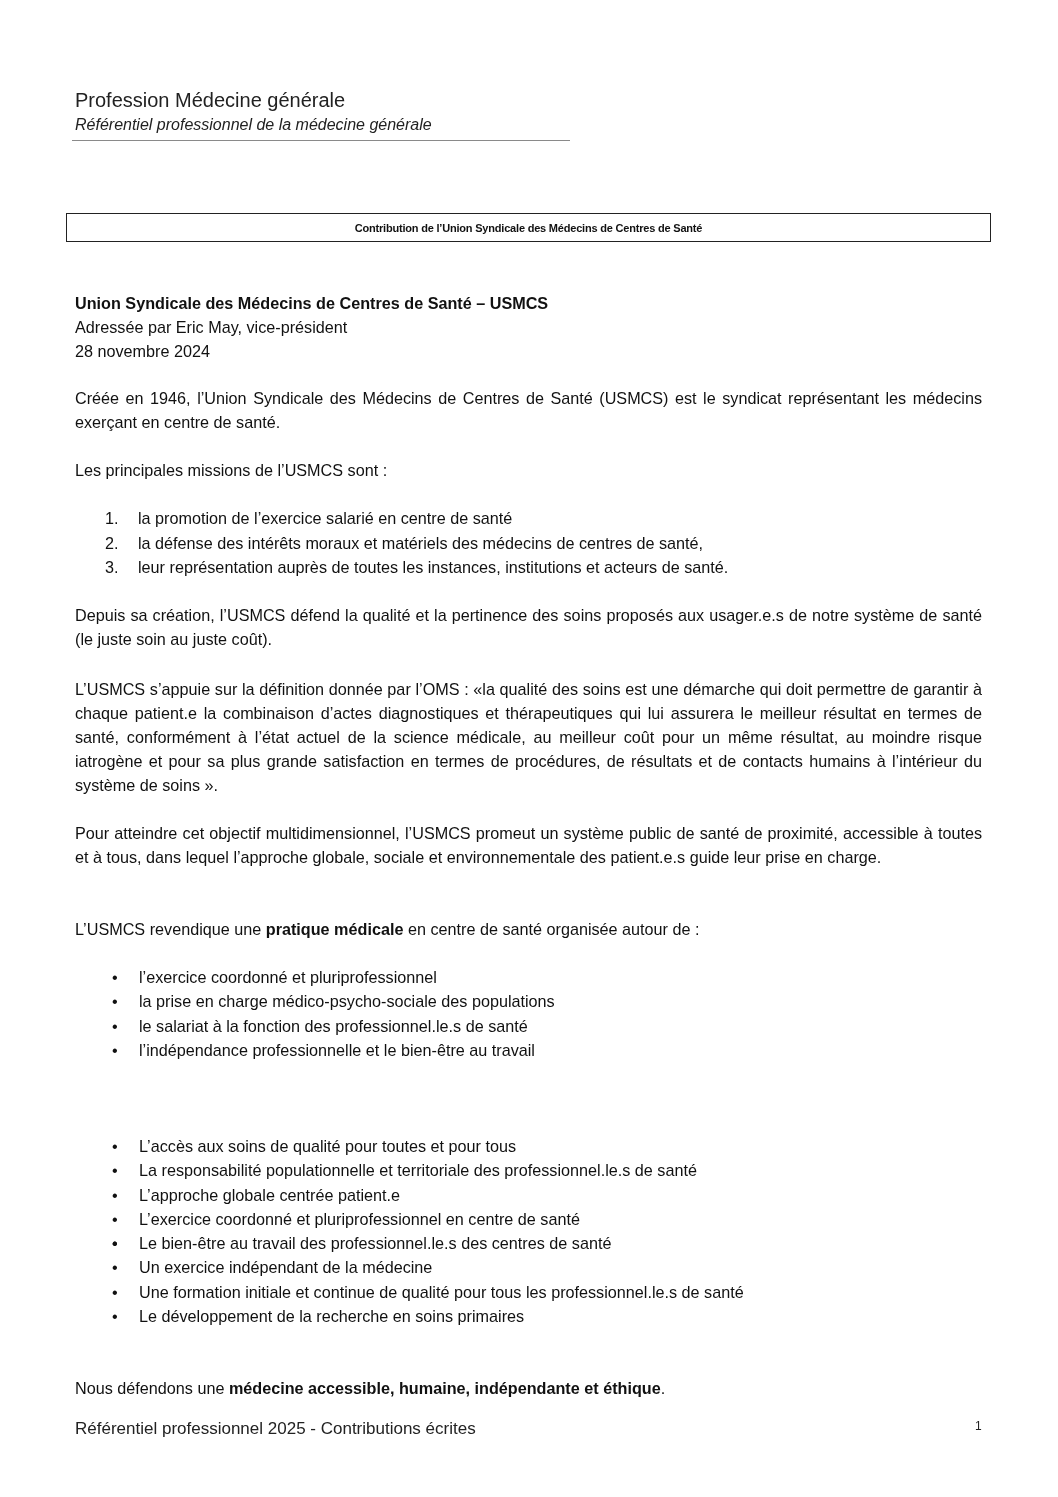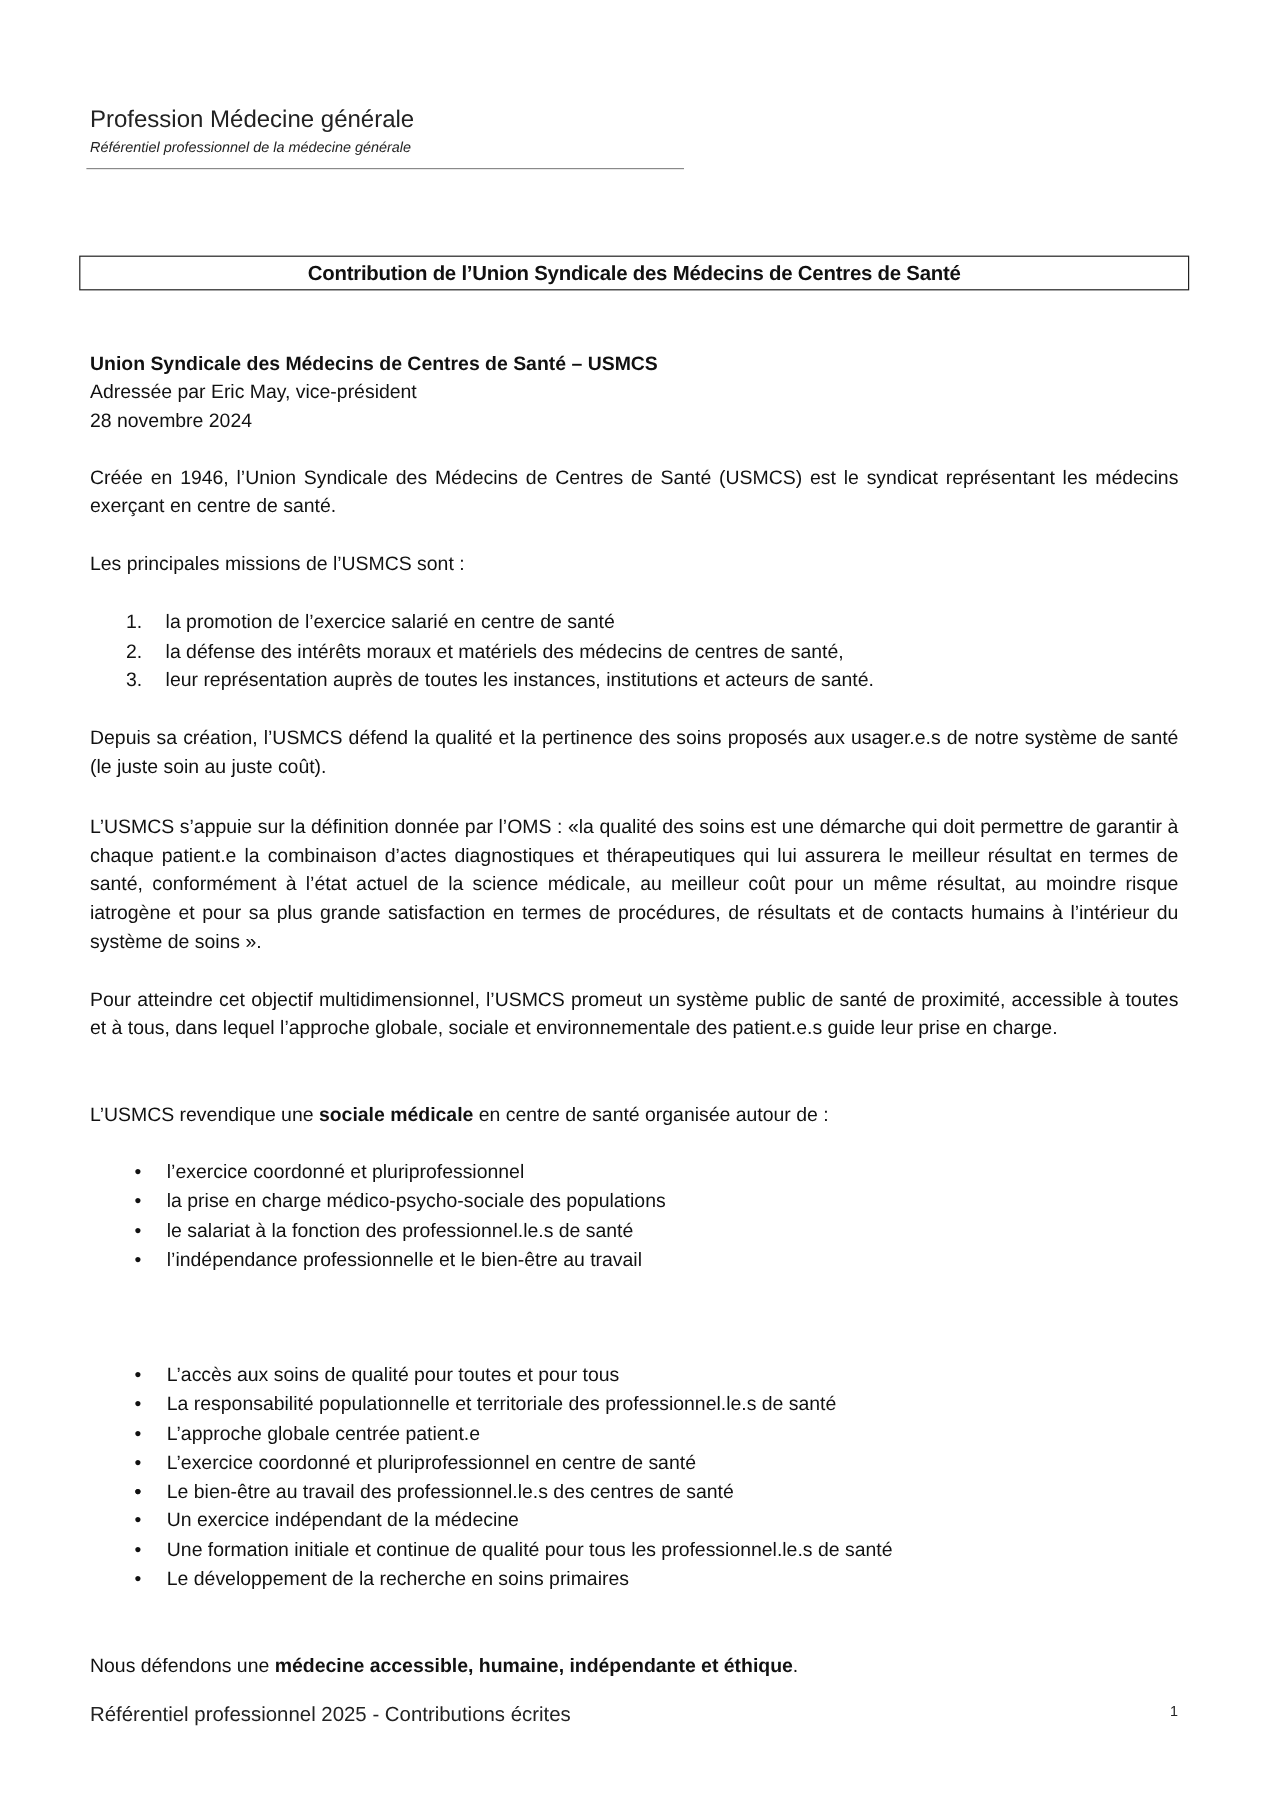--- a/index.html
+++ b/index.html
@@ -3,28 +3,28 @@
 <meta charset="utf-8">
 <style>
   html, body { margin: 0; padding: 0; background: #ffffff; }
   body {
     width: 1058px; height: 1497px; position: relative; overflow: hidden;
     font-family: "Liberation Sans", sans-serif; color: #111;
   }
   .page { position: absolute; left: 0; top: 0; width: 1042px; height: 1497px; }
 
   .header-title { position: absolute; left: 75px; top: 89px; font-size: 20px; color: #222; }
-  .header-subtitle { position: absolute; left: 75px; top: 116px; font-size: 12px; font-style: italic; color: #222; }
+  .header-subtitle { position: absolute; left: 75px; top: 116px; font-size: 16px; font-style: italic; color: #222; }
   .header-rule { position: absolute; left: 72px; top: 140px; width: 498px; height: 0; border-top: 1.5px solid #8a8a8a; }
 
   .title-box {
     position: absolute; left: 66px; top: 213px; width: 925px; height: 29px;
     border: 1px solid #222; box-sizing: border-box;
     display: flex; align-items: center; justify-content: center;
-    font-weight: bold; font-size: 17px; letter-spacing: -0.2px;
+    font-weight: bold; font-size: 11px; letter-spacing: -0.2px;
   }
 
   .txt { position: absolute; left: 75px; font-size: 16.2px; line-height: 24px; }
   .just { width: 907px; text-align: justify; }
   .bold { font-weight: bold; }
 
   .org-name { top: 291px; font-weight: bold; }
   .org-sender { top: 315px; }
   .org-date { top: 339px; }
 
@@ -72,21 +72,21 @@
   <ol class="plist">
     <li><span class="num">1.</span><span>la promotion de l’exercice salarié en centre de santé</span></li>
     <li><span class="num">2.</span><span>la défense des intérêts moraux et matériels des médecins de centres de santé,</span></li>
     <li><span class="num">3.</span><span>leur représentation auprès de toutes les instances, institutions et acteurs de santé.</span></li>
   </ol>
 
   <div class="txt just para3">Depuis sa création, l’USMCS défend la qualité et la pertinence des soins proposés aux usager.e.s de notre système de santé (le juste soin au juste coût).</div>
   <div class="txt just para4">L’USMCS s’appuie sur la définition donnée par l’OMS : «la qualité des soins est une démarche qui doit  permettre de garantir à chaque patient.e la combinaison d’actes diagnostiques et thérapeutiques qui lui assurera le meilleur résultat en termes de santé, conformément à l’état actuel de la science médicale, au meilleur coût pour un même résultat, au moindre risque iatrogène et pour sa plus grande satisfaction en termes de procédures, de résultats et de contacts humains à l’intérieur du système de soins ».</div>
   <div class="txt just para5">Pour atteindre cet objectif multidimensionnel, l’USMCS promeut un système public de santé de proximité, accessible à toutes et à tous, dans lequel l’approche globale, sociale et environnementale des patient.e.s guide leur prise en charge.</div>
 
-  <div class="txt para6"><span>L’USMCS revendique une </span><span class="bold">sociale médicale</span><span> en centre de santé organisée autour de :</span></div>
+  <div class="txt para6"><span>L’USMCS revendique une </span><span class="bold">pratique médicale</span><span> en centre de santé organisée autour de :</span></div>
 
   <ul class="blist blist1">
     <li><span class="dot">•</span><span>l’exercice coordonné et pluriprofessionnel</span></li>
     <li><span class="dot">•</span><span>la prise en charge médico-psycho-sociale des populations</span></li>
     <li><span class="dot">•</span><span>le salariat à la fonction des professionnel.le.s de santé</span></li>
     <li><span class="dot">•</span><span>l’indépendance professionnelle et le bien-être au travail</span></li>
   </ul>
 
 
   <ul class="blist blist2">

